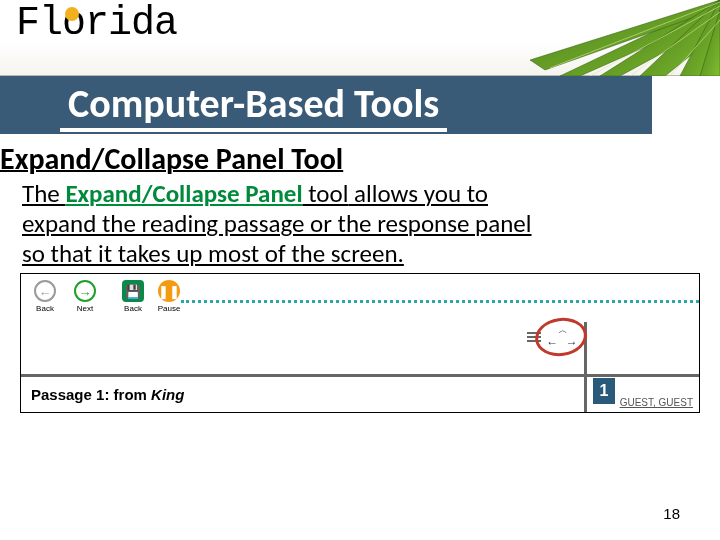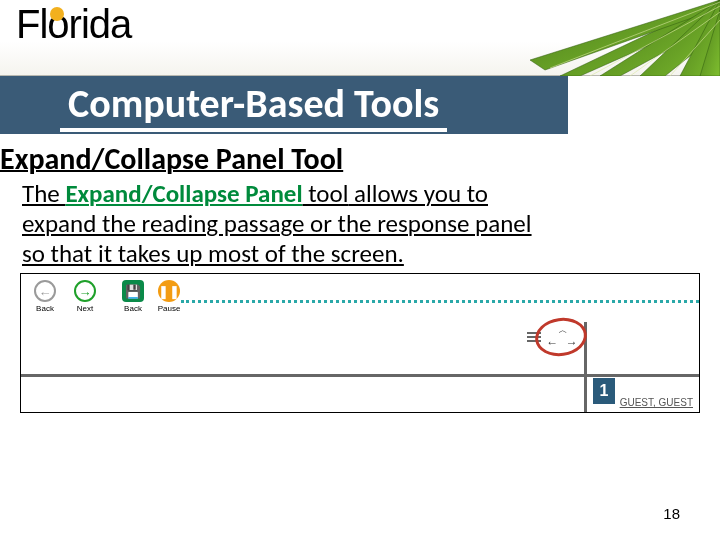--- a/index.html
+++ b/index.html
@@ -11,21 +11,21 @@
     width: 720px;
     height: 76px;
     background: linear-gradient(#ffffff 0%, #ffffff 55%, #f5f4ee 100%);
     border-bottom: 1px solid #b8b8b0;
   }
   .logo-wrap {
     position: absolute;
     left: 16px; top: 4px;
   }
   .logo-main {
-    font-family: Liberation Sans, sans-serif;
+    font-family: Liberation Mono, monospace;
     font-size: 40px;
     line-height: 1;
     color: #000;
     letter-spacing: -1px;
   }
   .logo-main .accent { display:inline-block; position:relative; }
   .logo-main .sun {
     position:absolute;
     left: 3px; top: 3px;
     width: 14px; height: 14px;
@@ -43,21 +43,21 @@
 
   .palm {
     position:absolute;
     right: 0; top: 0;
     width: 230px; height: 76px;
     overflow: hidden;
   }
 
   
   .title-bar {
-    width: 568px;
+    width: 652px;
     background: #3a5b77;
     padding: 0 0 0 60px;
   }
   .title-bar h1 {
     color: #fff;
     font-size: 40px;
     font-weight: 700;
     border-bottom: 4px solid #fff;
     display:inline-block;
     padding: 0 8px 0 8px;
@@ -284,18 +284,21 @@
     <span></span>
       <span></span>
       <span></span>
   </div>
   <div class="expand-widget">
     <span class="caret">︿</span>
     <span class="arrows">← →</span>
   </div>
   <div class="red-circle"></div>
 
+  <div class="passage-label">
+    <span>Passage 1: from </span><span class="ital">King</span>
+  </div>
 
   <div class="qnum">1</div>
   <div class="guest">GUEST, GUEST</div>
 </div>
 
 <div class="pagenum">18</div>
 
 </body></html>

